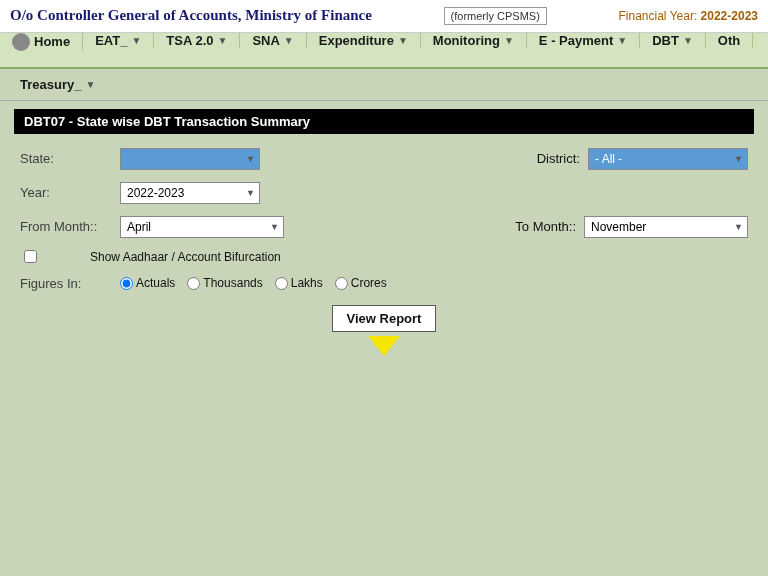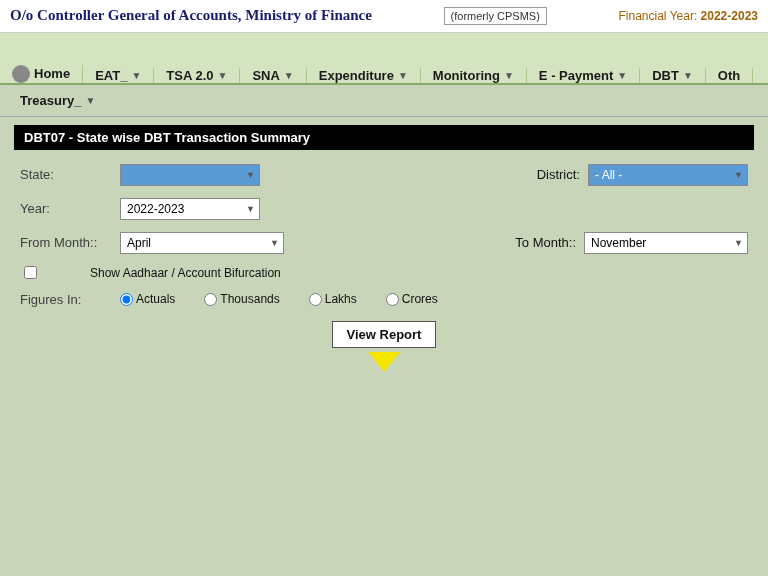--- a/index.html
+++ b/index.html
@@ -41,22 +41,22 @@
     }
     .header-right strong {
       font-weight: bold;
     }
 
     
     .navbar {
       background: #d4e4c0;
       border-bottom: 2px solid #8aaa6a;
       display: flex;
-      align-items: flex-end;
-      height: 52px;
+      align-items: flex-start;
+      height: 36px;
     }
     .nav-item {
       padding: 0 12px;
       display: flex;
       align-items: center;
       cursor: pointer;
       font-size: 13px;
       font-weight: bold;
       color: #1a1a1a;
       border-right: 1px solid #aac88a;
@@ -185,21 +185,21 @@
     }
 
     .figures-row {
       display: flex;
       align-items: center;
       margin-bottom: 14px;
     }
     .radio-group {
       display: flex;
       align-items: flex-start;
-      gap: 29px;
+      gap: 12px;
     }
     .radio-option {
       display: flex;
       align-items: center;
       font-size: 12px;
       color: #111;
     }
     .radio-option input[type="radio"] {
       margin-right: 3px;
     }

